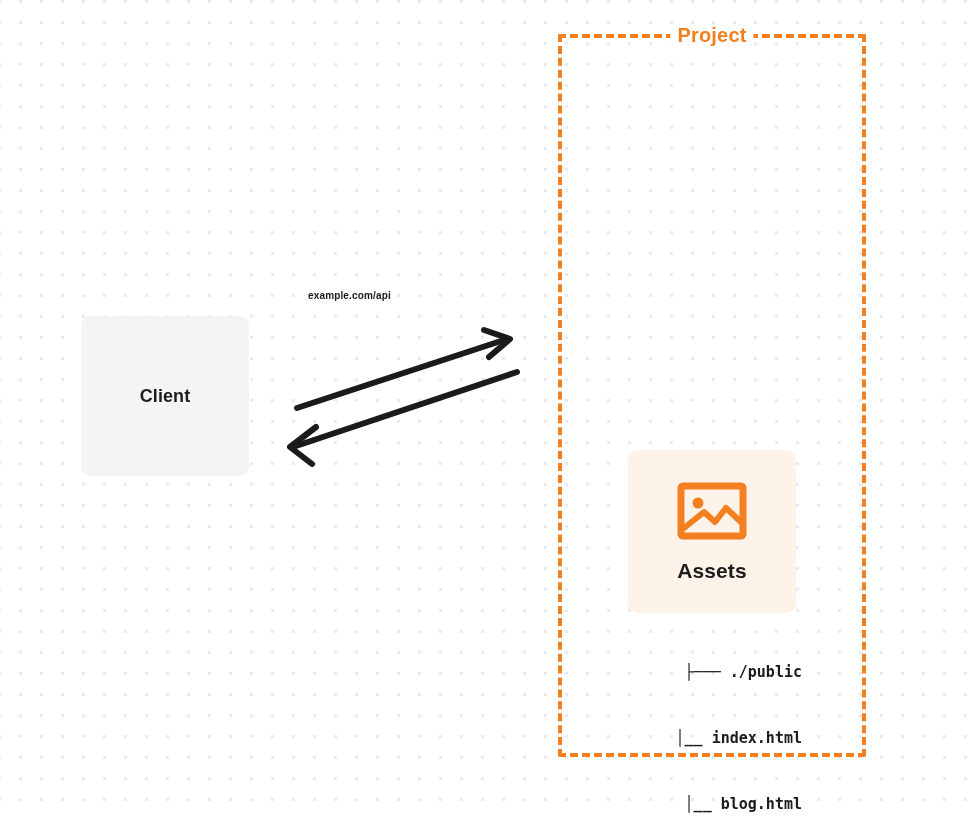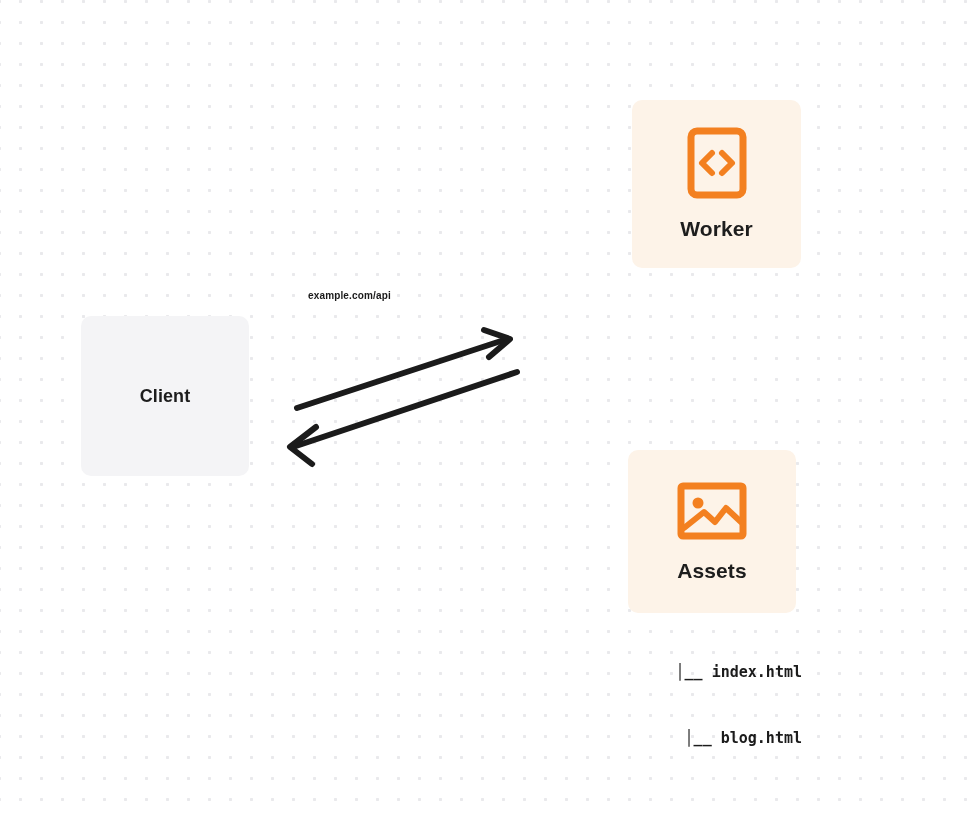--- a/index.html
+++ b/index.html
@@ -159,42 +159,36 @@
     </g>
 
     <g>
       <line x1="517" y1="372" x2="296" y2="446" stroke="#1b1b1b" stroke-width="6" stroke-linecap="round"></line>
       <polyline points="316,427 290,447 312,464" fill="none" stroke="#1b1b1b" stroke-width="6" stroke-linecap="round" stroke-linejoin="round"></polyline>
     </g>
   </svg>
 
   <div class="edge-label">example.com/api</div>
 
+  <div class="project-group">
+    <span class="project-title">Project</span>
+  </div>
 
-  <div class="service-card card-worker">
-    <span class="service-icon">
-      <svg width="60" height="72" viewBox="0 0 60 72" xmlns="http://www.w3.org/2000/svg">
-        <rect x="4" y="4" width="52" height="64" rx="6" ry="6" fill="none" stroke="#f38020" stroke-width="7"></rect>
-        <polyline points="25,26 15,36 25,46" fill="none" stroke="#f38020" stroke-width="6" stroke-linecap="round" stroke-linejoin="round"></polyline>
-        <polyline points="35,26 45,36 35,46" fill="none" stroke="#f38020" stroke-width="6" stroke-linecap="round" stroke-linejoin="round"></polyline>
-      </svg>
-    </span>
-    <span class="service-label">Worker</span>
-  </div>
 
   <div class="service-card card-assets">
     <span class="service-icon">
       <svg width="70" height="60" viewBox="0 0 70 60" xmlns="http://www.w3.org/2000/svg">
         <rect x="4" y="5" width="62" height="50" rx="2" ry="2" fill="none" stroke="#f38020" stroke-width="7"></rect>
         <circle cx="21" cy="22" r="5.5" fill="#f38020"></circle>
         <polyline points="7,47 27,31 38,41 49,27 64,41" fill="none" stroke="#f38020" stroke-width="6" stroke-linecap="round" stroke-linejoin="round"></polyline>
       </svg>
     </span>
     <span class="service-label">Assets</span>
   </div>
 
   <div class="file-tree">
+    <span class="tree-row"><span>├───</span> <span>./public</span></span>
     <span class="tree-row"><span>│__</span> <span>index.html</span></span>
     <span class="tree-row"><span>│__</span> <span>blog.html</span></span>
     
   </div>
 
 </div>
 
 </body></html>

